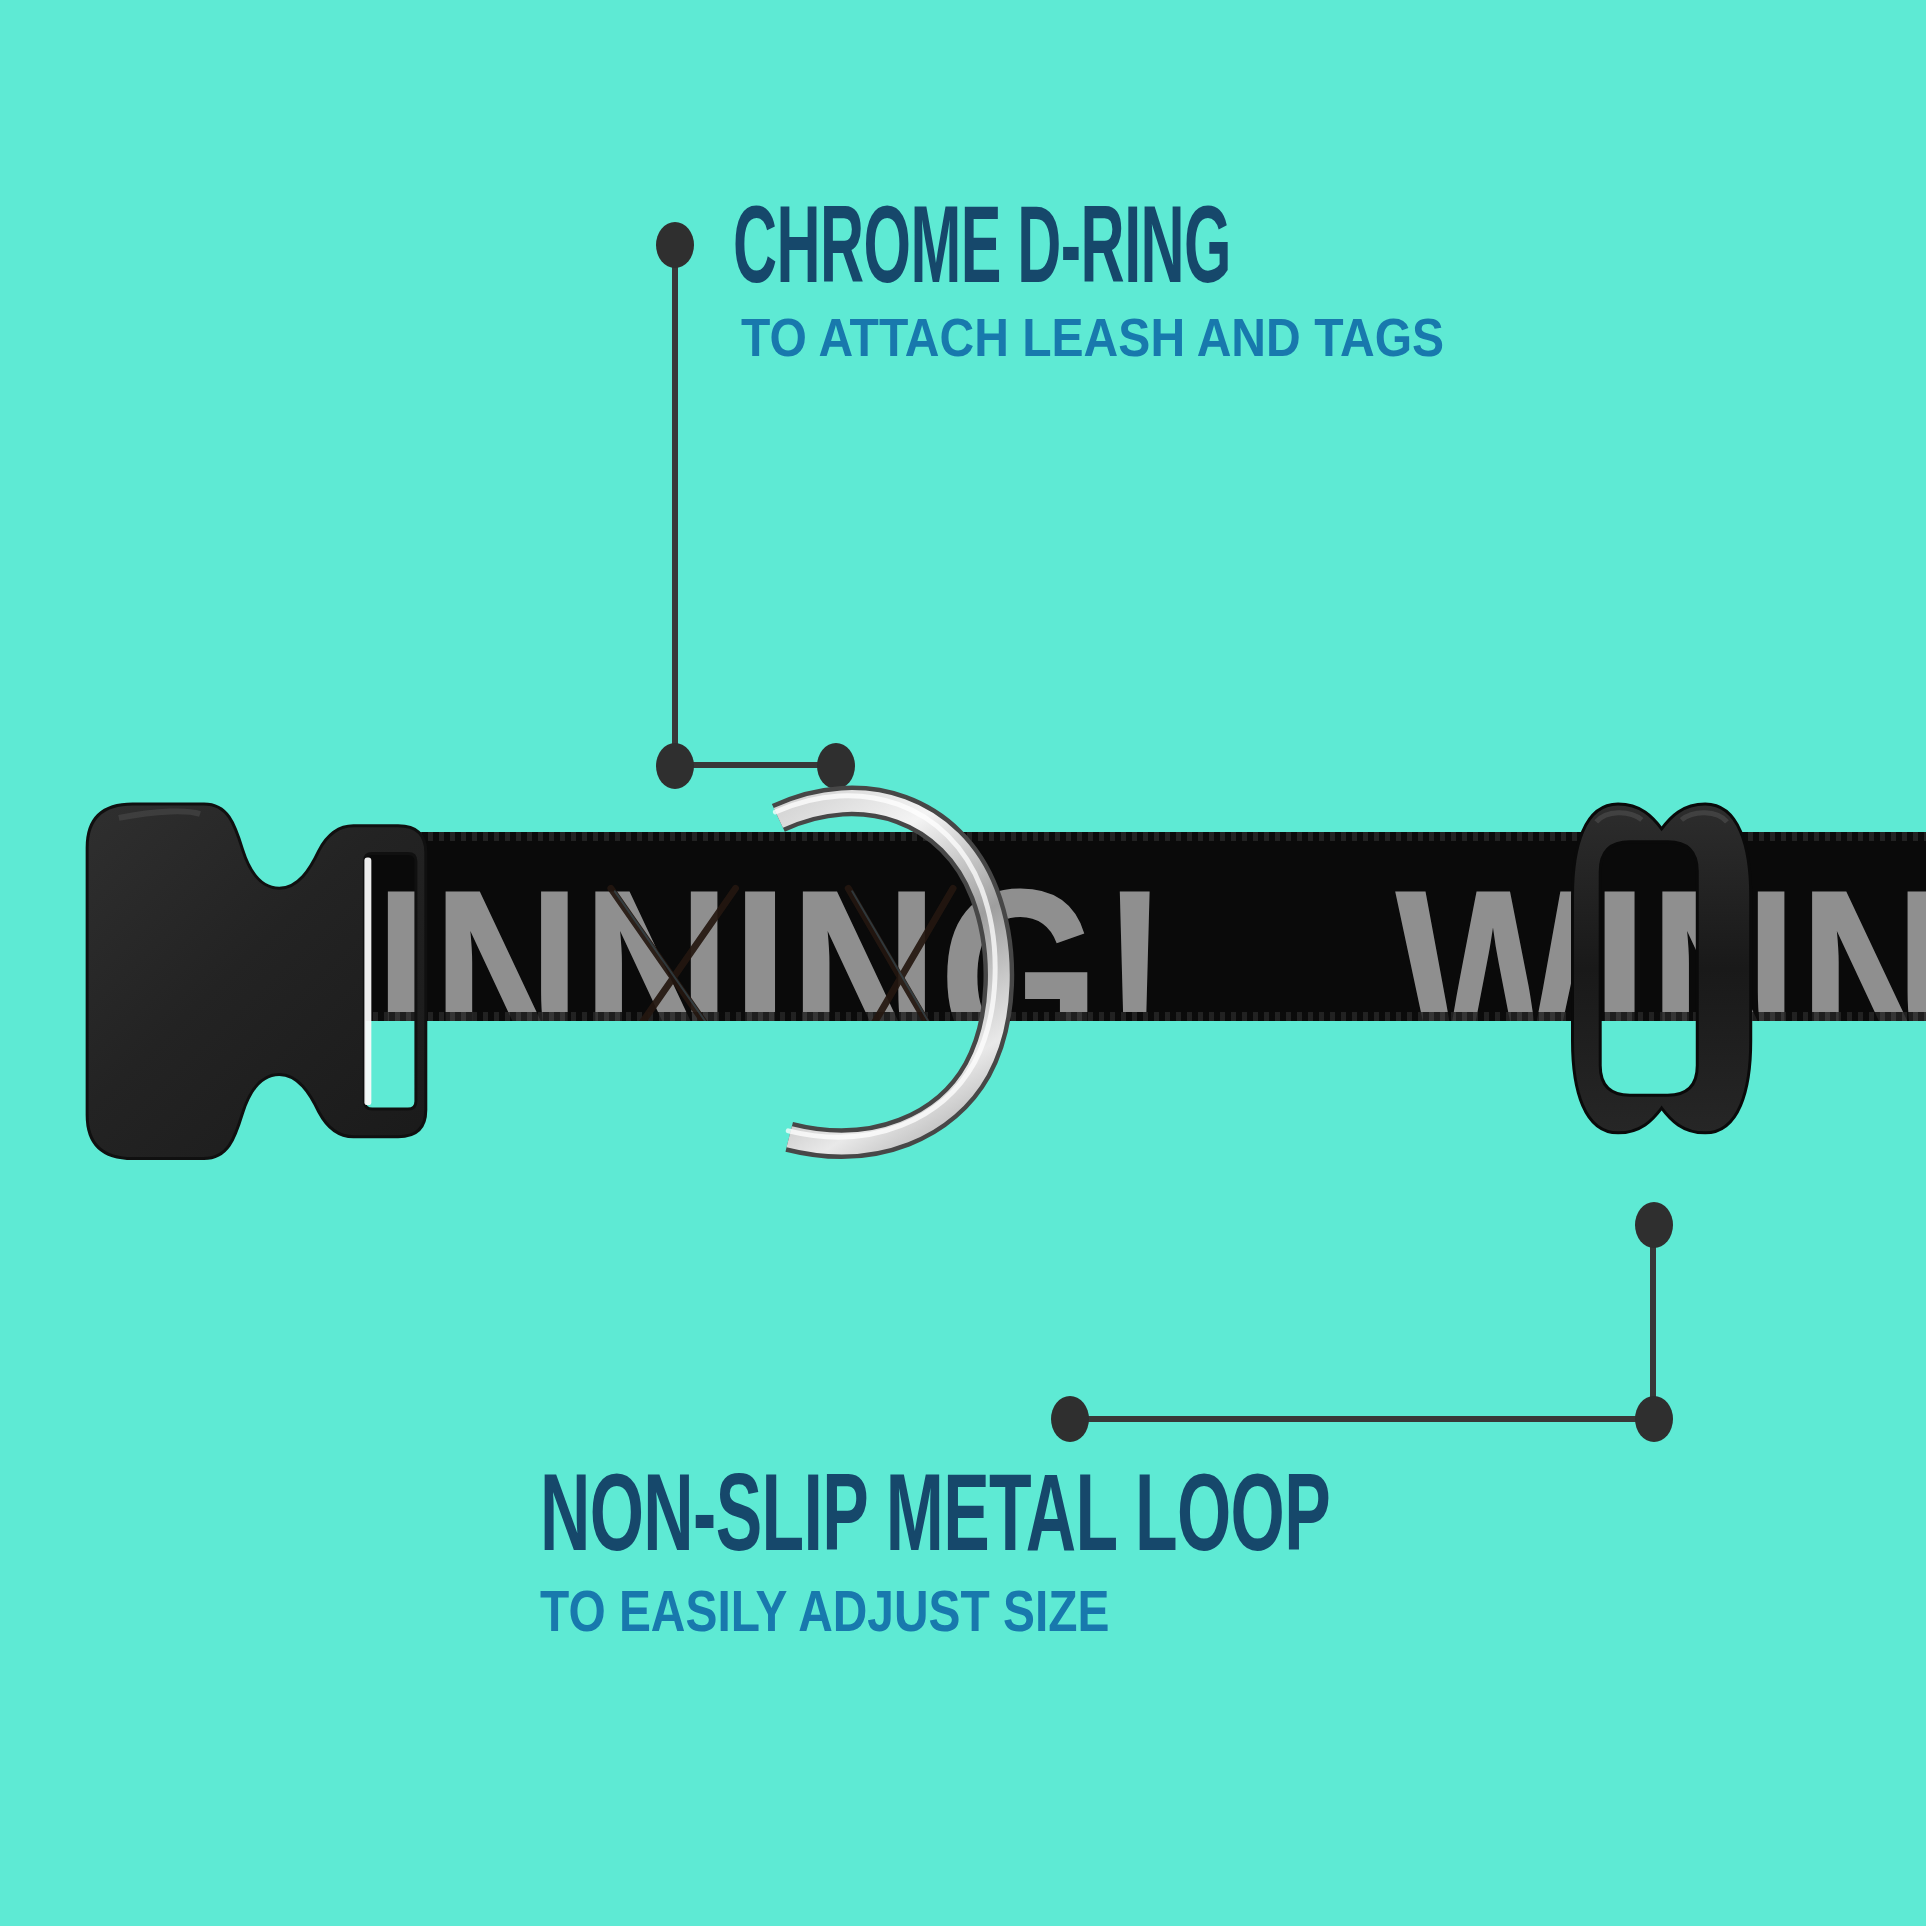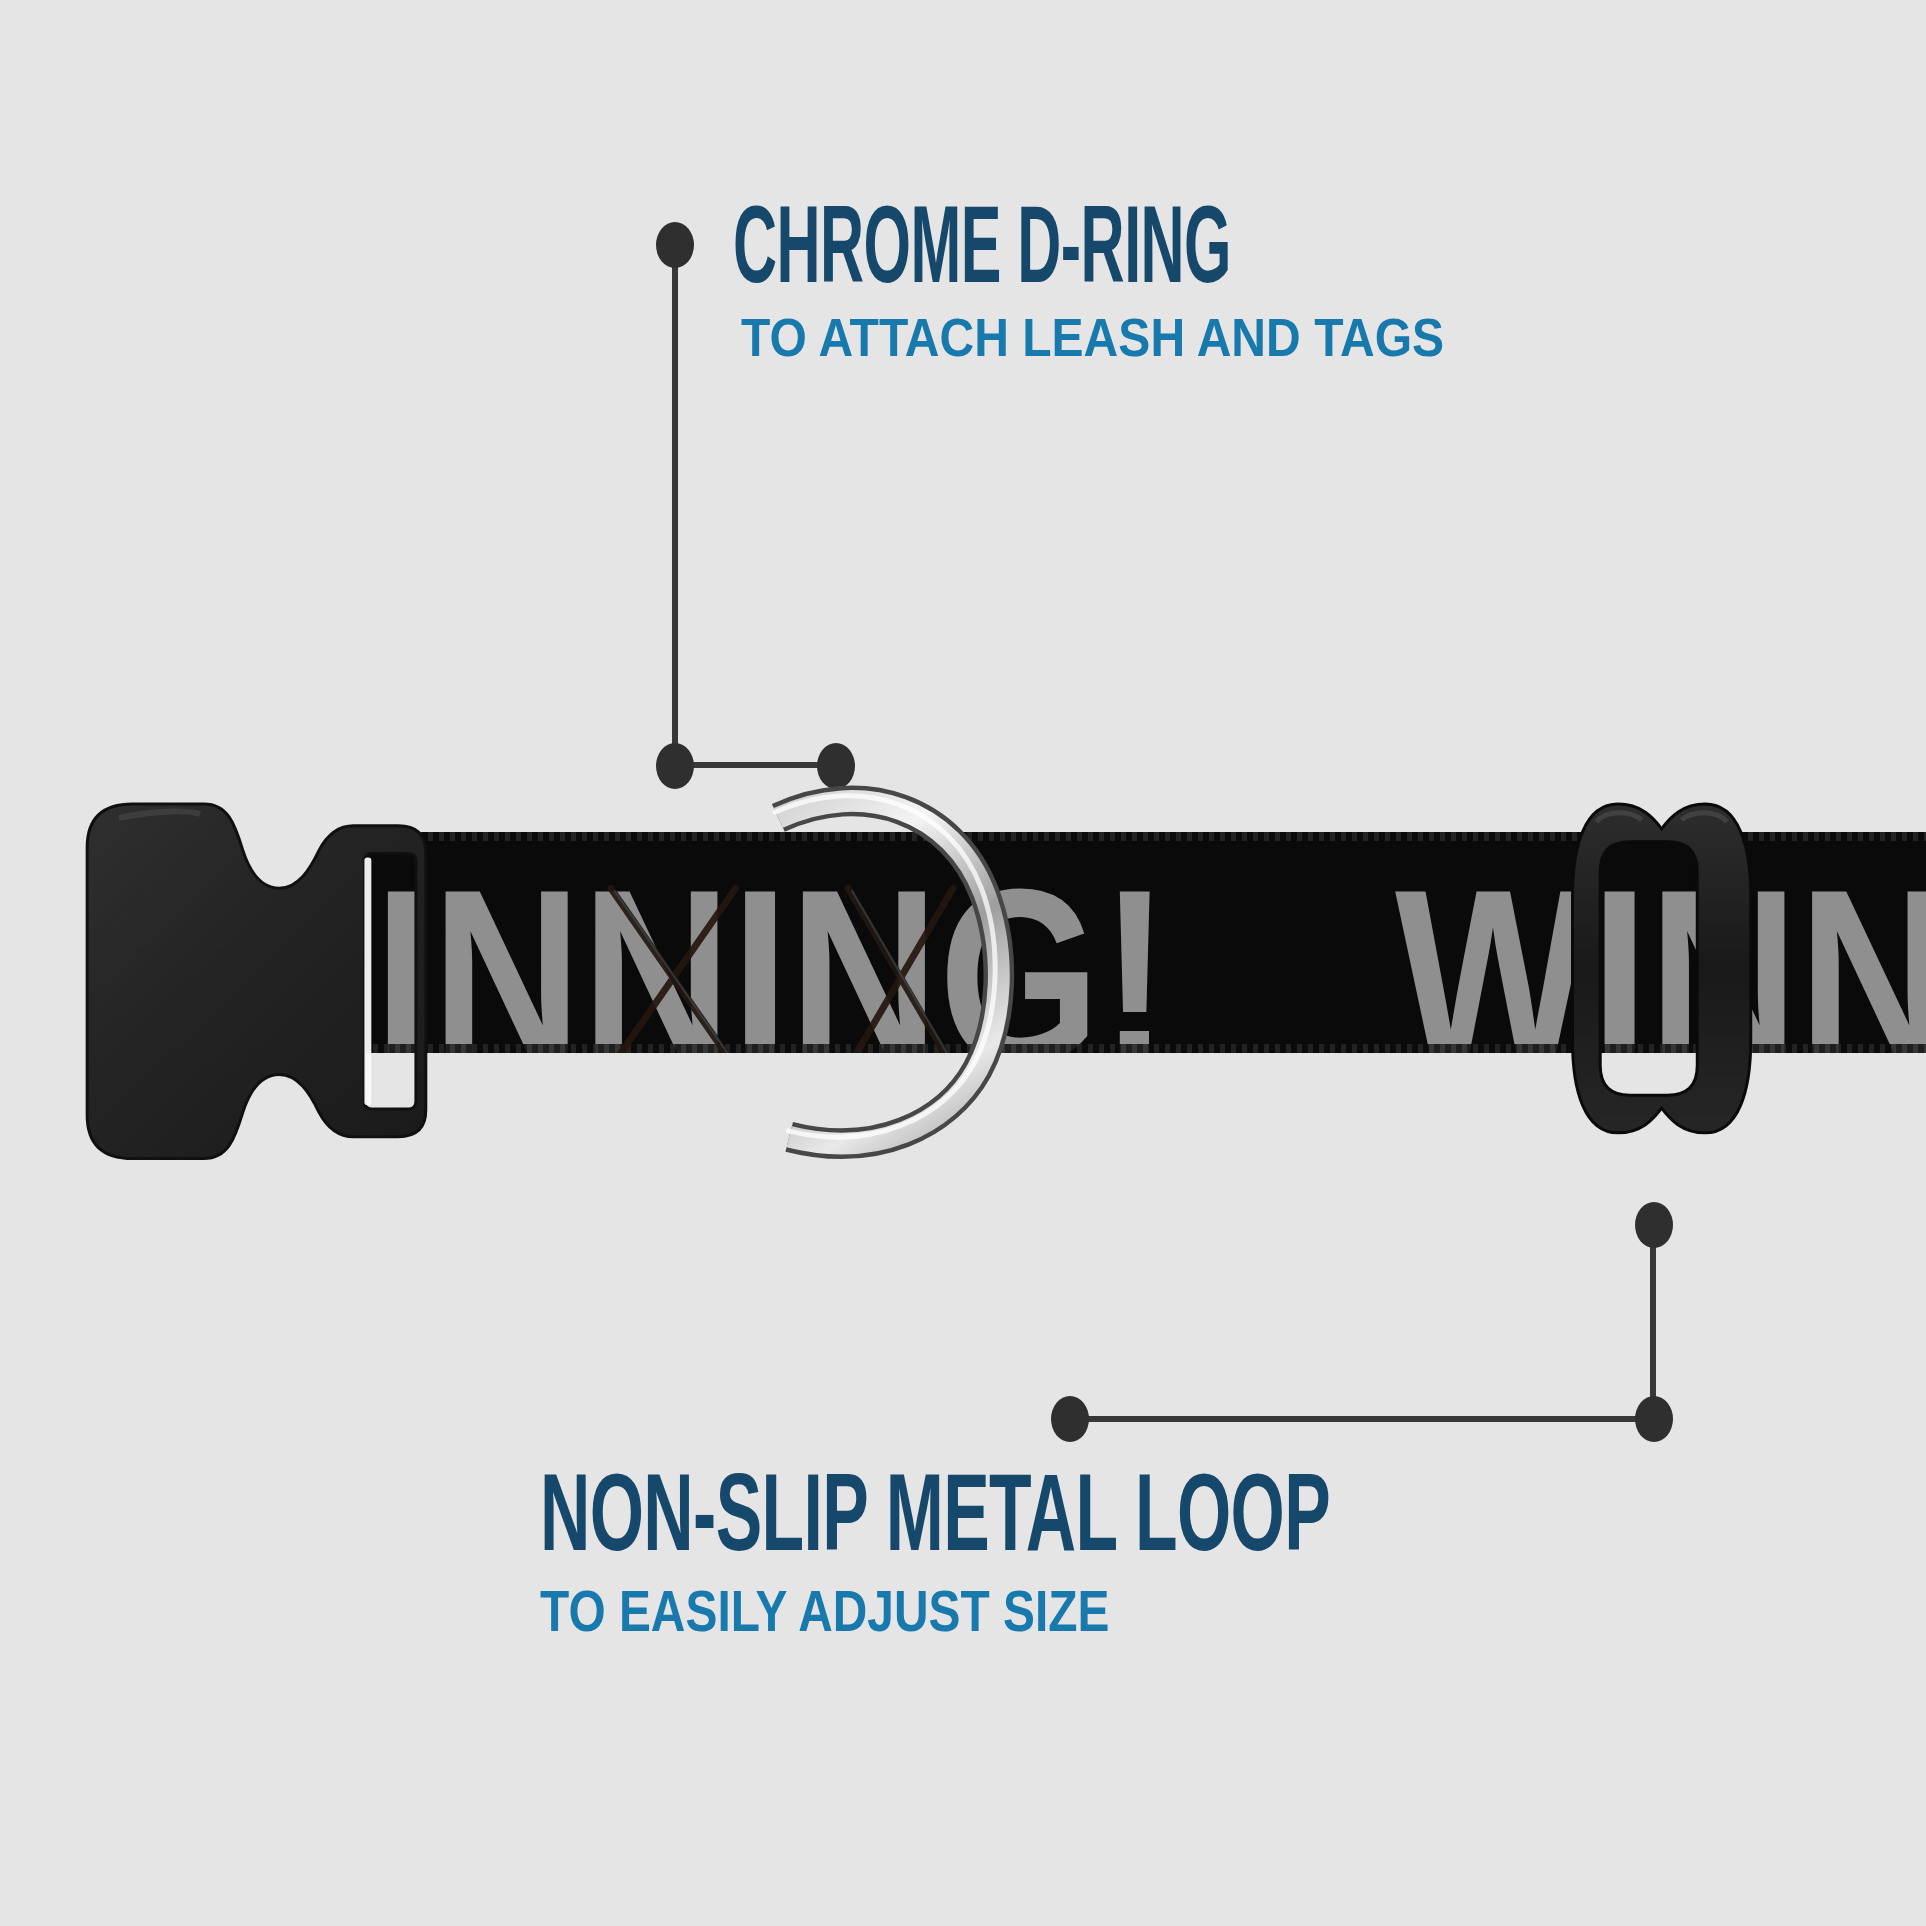--- a/index.html
+++ b/index.html
@@ -1,17 +1,17 @@
 <!DOCTYPE html>
 <html><head>
 <meta charset="utf-8">
 <style>
   html,body{margin:0;padding:0;background:#fff;}
   .stage{
-    position:relative;width:1927px;height:1927px;background:#e5e5e5;
+    position:relative;width:1927px;height:1927px;background:#5eead4;
     overflow:hidden;font-family:"Liberation Sans", sans-serif;
   }
   
   .callout-title{
     position:absolute;font-weight:700;color:#16486b;white-space:nowrap;
     font-size:109px;line-height:1;letter-spacing:-1px;
     transform-origin:left top;
   }
   .callout-sub{
     position:absolute;font-weight:700;color:#1879ad;white-space:nowrap;
@@ -31,21 +31,21 @@
   #u-dot-corner{left:656px;top:743px;}
   #u-dot-end{left:817px;top:743px;}
   
   #l-vline{left:1650px;top:1225px;width:6px;height:197px;}
   #l-hline{left:1070px;top:1416px;width:583px;height:6px;}
   #l-dot-top{left:1635px;top:1202px;}
   #l-dot-corner{left:1635px;top:1396px;}
   #l-dot-end{left:1051px;top:1396px;}
   
   .strap{
-    position:absolute;left:351px;top:832px;width:1575px;height:221px;
+    position:absolute;left:351px;top:832px;width:1575px;height:189px;
     background:#0a0a0a;overflow:hidden;
   }
   .strap .edge{
     position:absolute;left:0;width:100%;height:9px;
     background:repeating-linear-gradient(90deg,#262626 0 5px,#0b0b0b 5px 11px);
     opacity:.85;
   }
   .strap .edge.top{top:0;}
   .strap .edge.bottom{bottom:0;}
   .strap-text{

